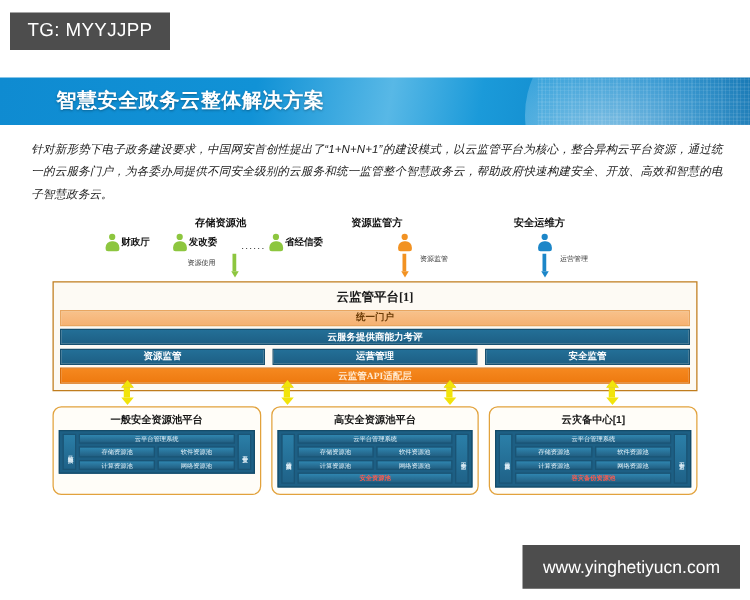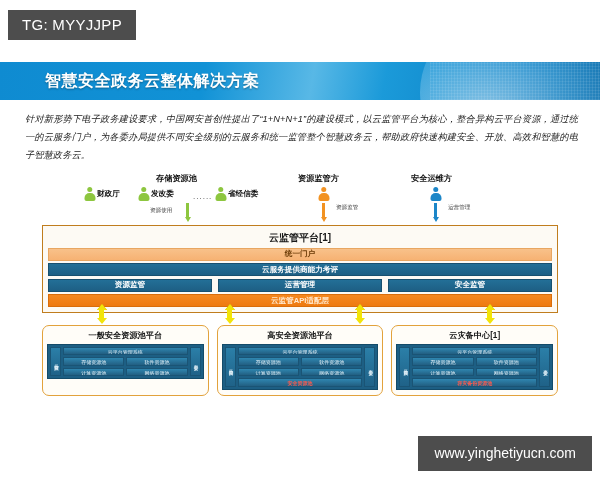--- a/index.html
+++ b/index.html
@@ -144,20 +144,21 @@
   }
 
   
   .platform {
     position: absolute;
     left: 42px; top: 52px;
     width: 516px;
     border: 1.3px solid #c07d1e;
     background: #fdfaf4;
     padding: 3px 5px 5px 5px;
+    font-family: Liberation Serif, serif;
   }
   .platform-title {
     text-align: center;
     font-size: 10px;
     font-weight: bold;
     color: #1a1a1a;
     padding: 2px 0 3px 0;
   }
   .bar {
     height: 13px;
@@ -306,21 +307,21 @@
 
     <div class="slide-body">
       <div class="para">针对新形势下电子政务建设要求，中国网安首创性提出了“1+N+N+1”的建设模式，以云监管平台为核心，整合异构云平台资源，通过统一的云服务门户，为各委办局提供不同安全级别的云服务和统一监管整个智慧政务云，帮助政府快速构建安全、开放、高效和智慧的电子智慧政务云。</div>
     </div>
 
     <div class="diagram">
 
       <div class="actors">
 
         <div class="actor-group-label" style="left:156px; top:0;">存储资源池</div>
-        <div class="actor-group-label" style="left:298px; top:0;">资源监管方</div>
+        <div class="actor-group-label" style="left:281px; top:0;">资源监管方</div>
         <div class="actor-group-label" style="left:411px; top:0;">安全运维方</div>
 
         <div class="actor" style="left:84px; top:14px;text-align:right;">
           <span class="person green">
               <span class="head"></span>
               <span class="body"></span>
             </span>
           <span class="nm">财政厅</span>
         </div>
 

